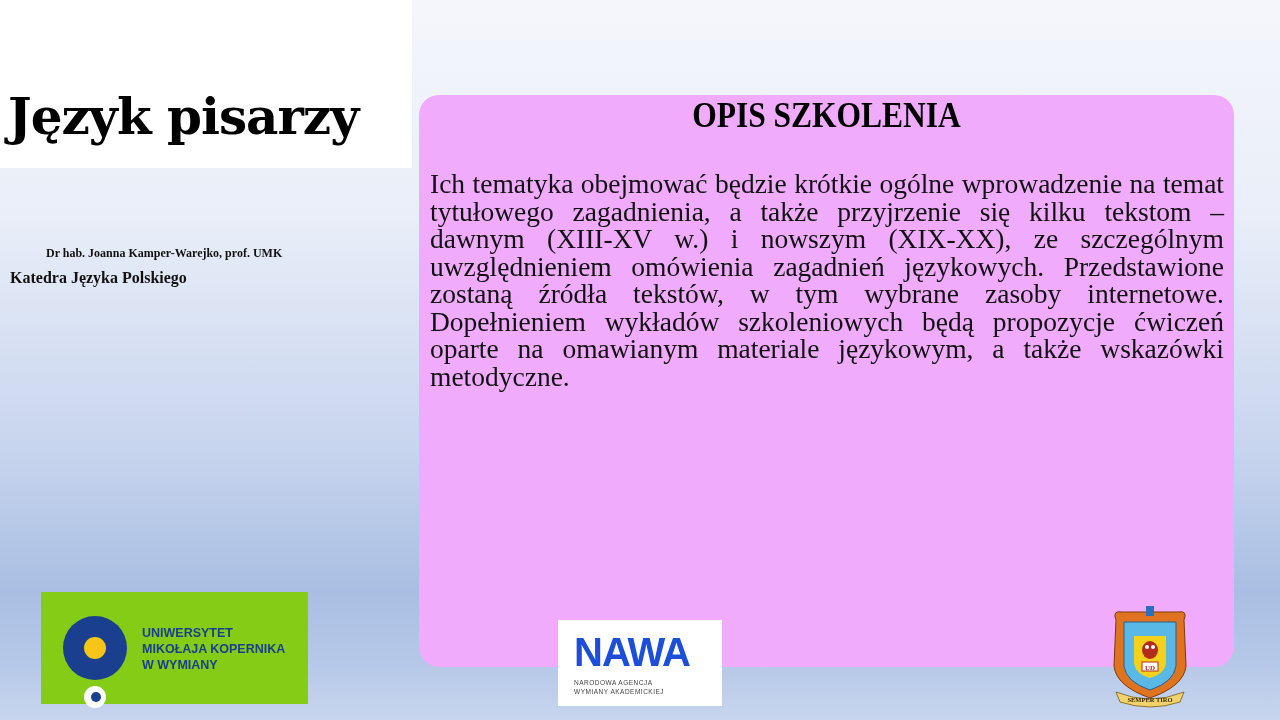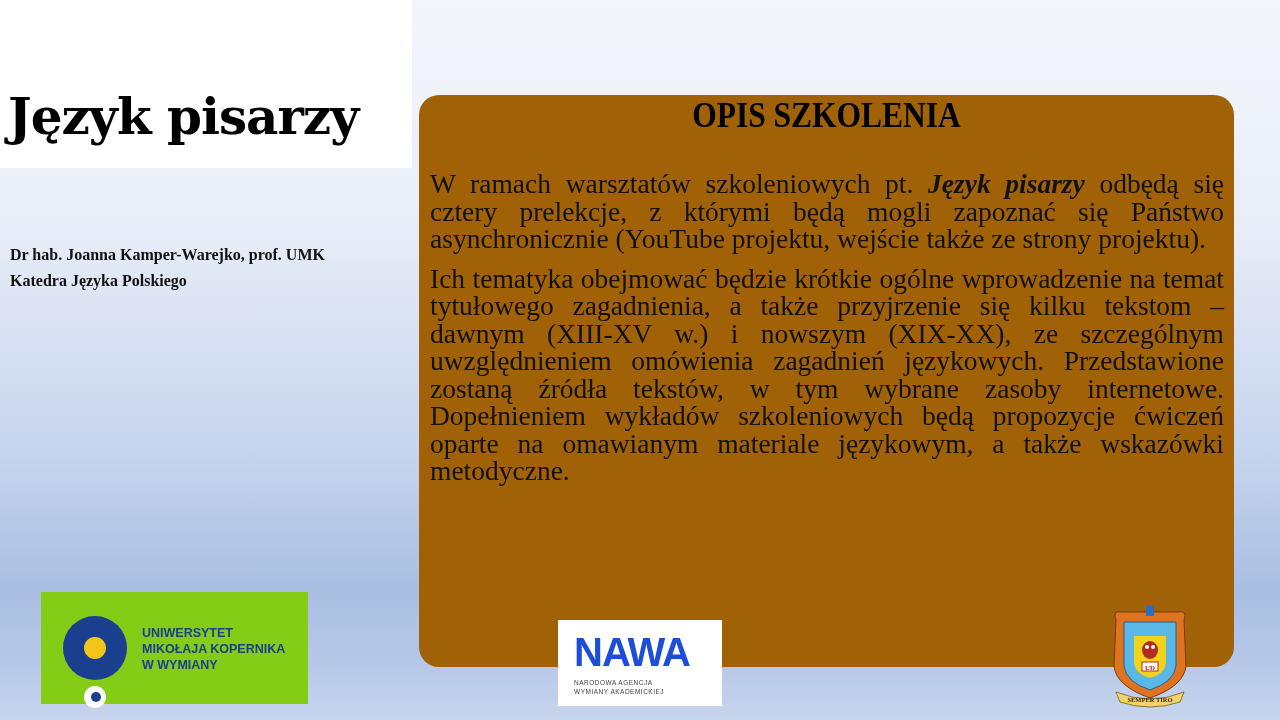--- a/index.html
+++ b/index.html
@@ -16,26 +16,26 @@
     position:absolute; left:8px; top:92px;
     font-family: "DejaVu Serif", serif; font-weight:bold;
     font-size:50px; line-height:1; color:#000; white-space:nowrap;
     letter-spacing:-1px;
   }
   .author-block { position:absolute; left:10px; top:246px; }
   .author-line {
     font-family: "Liberation Serif", serif; font-weight:bold; color:#111;
     white-space:nowrap;
   }
-  .author-line.l1 { font-size:16px; margin-bottom:8px; }
+  .author-line.l1 { font-size:12px; margin-bottom:8px;margin-left:36px; }
   .author-line.l2 { font-size:16px; margin-bottom:9px; }
   .author-line.l3 { font-size:12.5px; }
   .desc-box {
     position:absolute; left:419px; top:95px; width:815px; height:572px;
-    background:#a16207;
+    background:#f0abfc;
     border-radius:20px;
   }
   .desc-heading {
     position:absolute; left:0; top:2px; width:100%; text-align:center;
     font-family: "Liberation Serif", serif; font-weight:bold;
     font-size:35px; color:#000; line-height:1.1;
     transform: scaleX(0.9);
   }
   .desc-body {
     position:absolute; left:11px; top:75px; width:794px;
@@ -95,21 +95,20 @@
 </div>
 
 <div class="author-block">
   <div class="author-line l1">Dr hab. Joanna  Kamper-Warejko, prof. UMK</div>
   <div class="author-line l2">Katedra Języka Polskiego</div>
 </div>
 
 <div class="desc-box">
   <div class="desc-heading">OPIS SZKOLENIA</div>
   <div class="desc-body">
-    <p><span>W ramach warsztatów szkoleniowych pt. </span><em>Język pisarzy</em><span> odbędą się cztery prelekcje, z którymi będą mogli zapoznać się Państwo asynchronicznie (YouTube projektu, wejście także ze strony projektu).</span></p>
     <p>Ich tematyka obejmować będzie krótkie ogólne wprowadzenie na temat tytułowego zagadnienia, a także przyjrzenie się kilku tekstom – dawnym (XIII-XV w.) i nowszym (XIX-XX), ze szczególnym uwzględnieniem omówienia zagadnień językowych. Przedstawione zostaną źródła tekstów, w tym wybrane zasoby internetowe. Dopełnieniem wykładów szkoleniowych będą propozycje ćwiczeń oparte na omawianym materiale językowym, a także wskazówki metodyczne.</p>
   </div>
 </div>
 
 <div class="logo-umk">
   <div class="umk-circle">
     <div class="umk-dot"></div>
     <div class="umk-notch"></div>
     <div class="umk-small"></div>
   </div>

